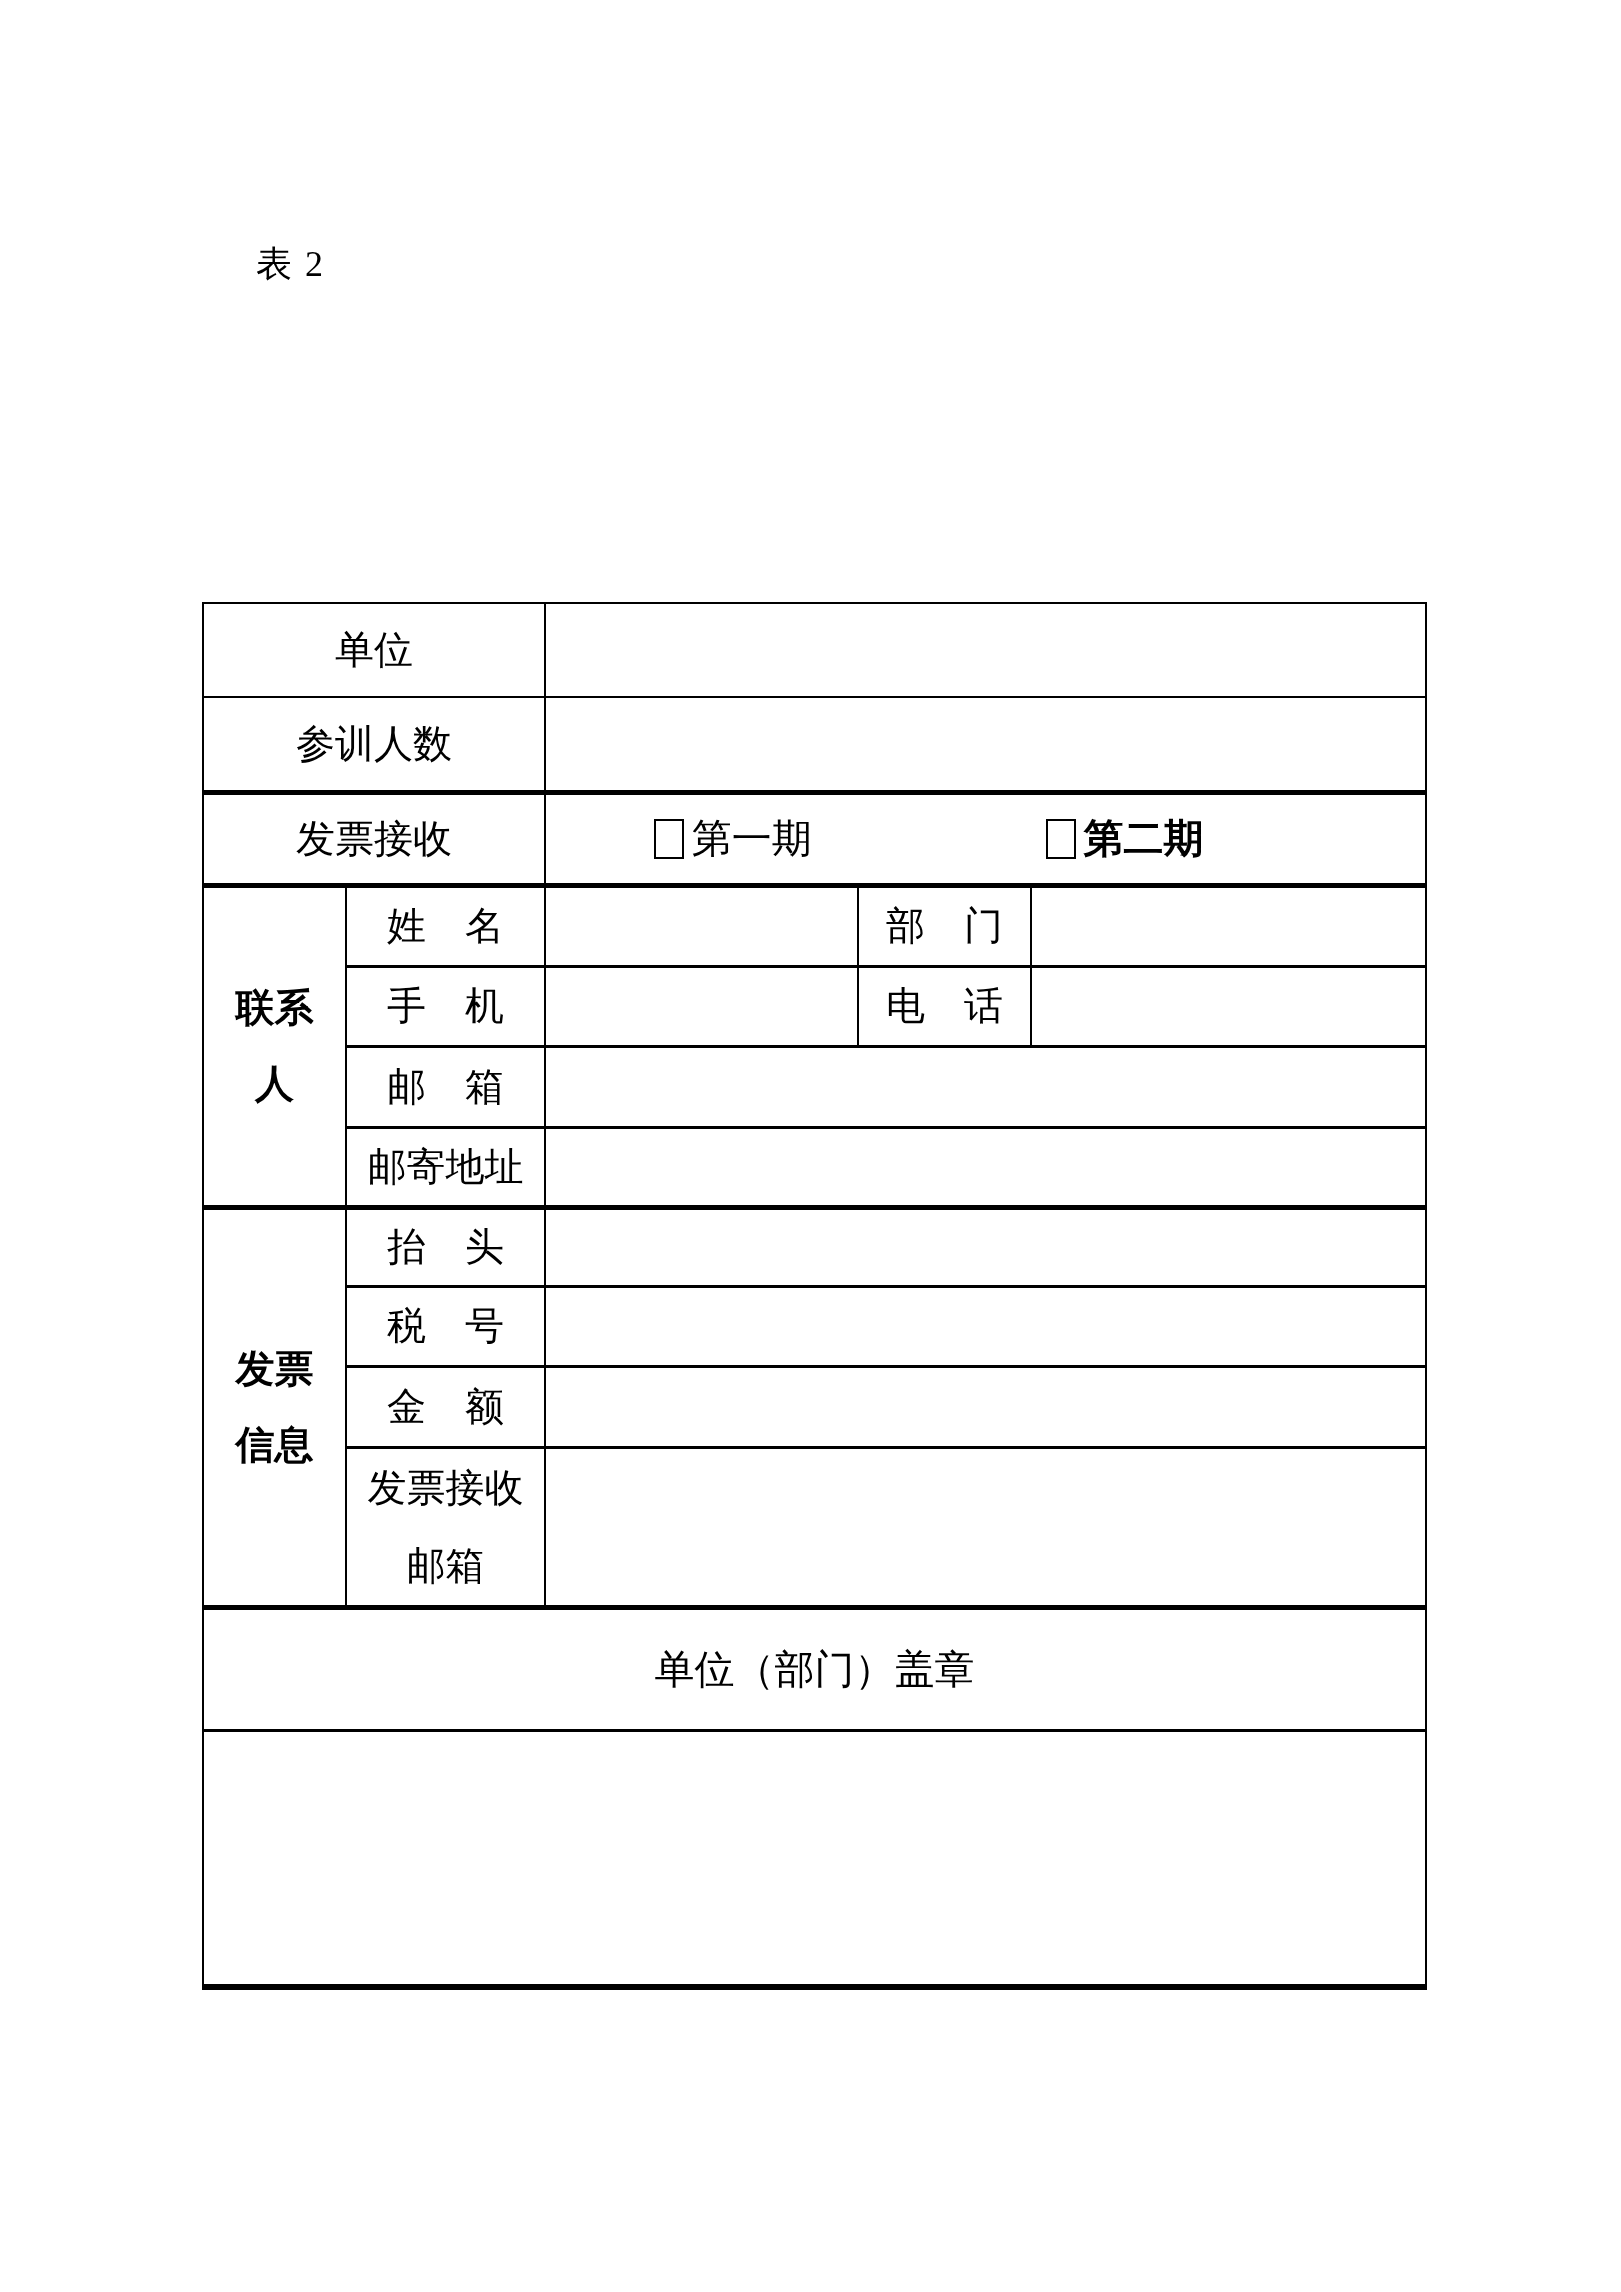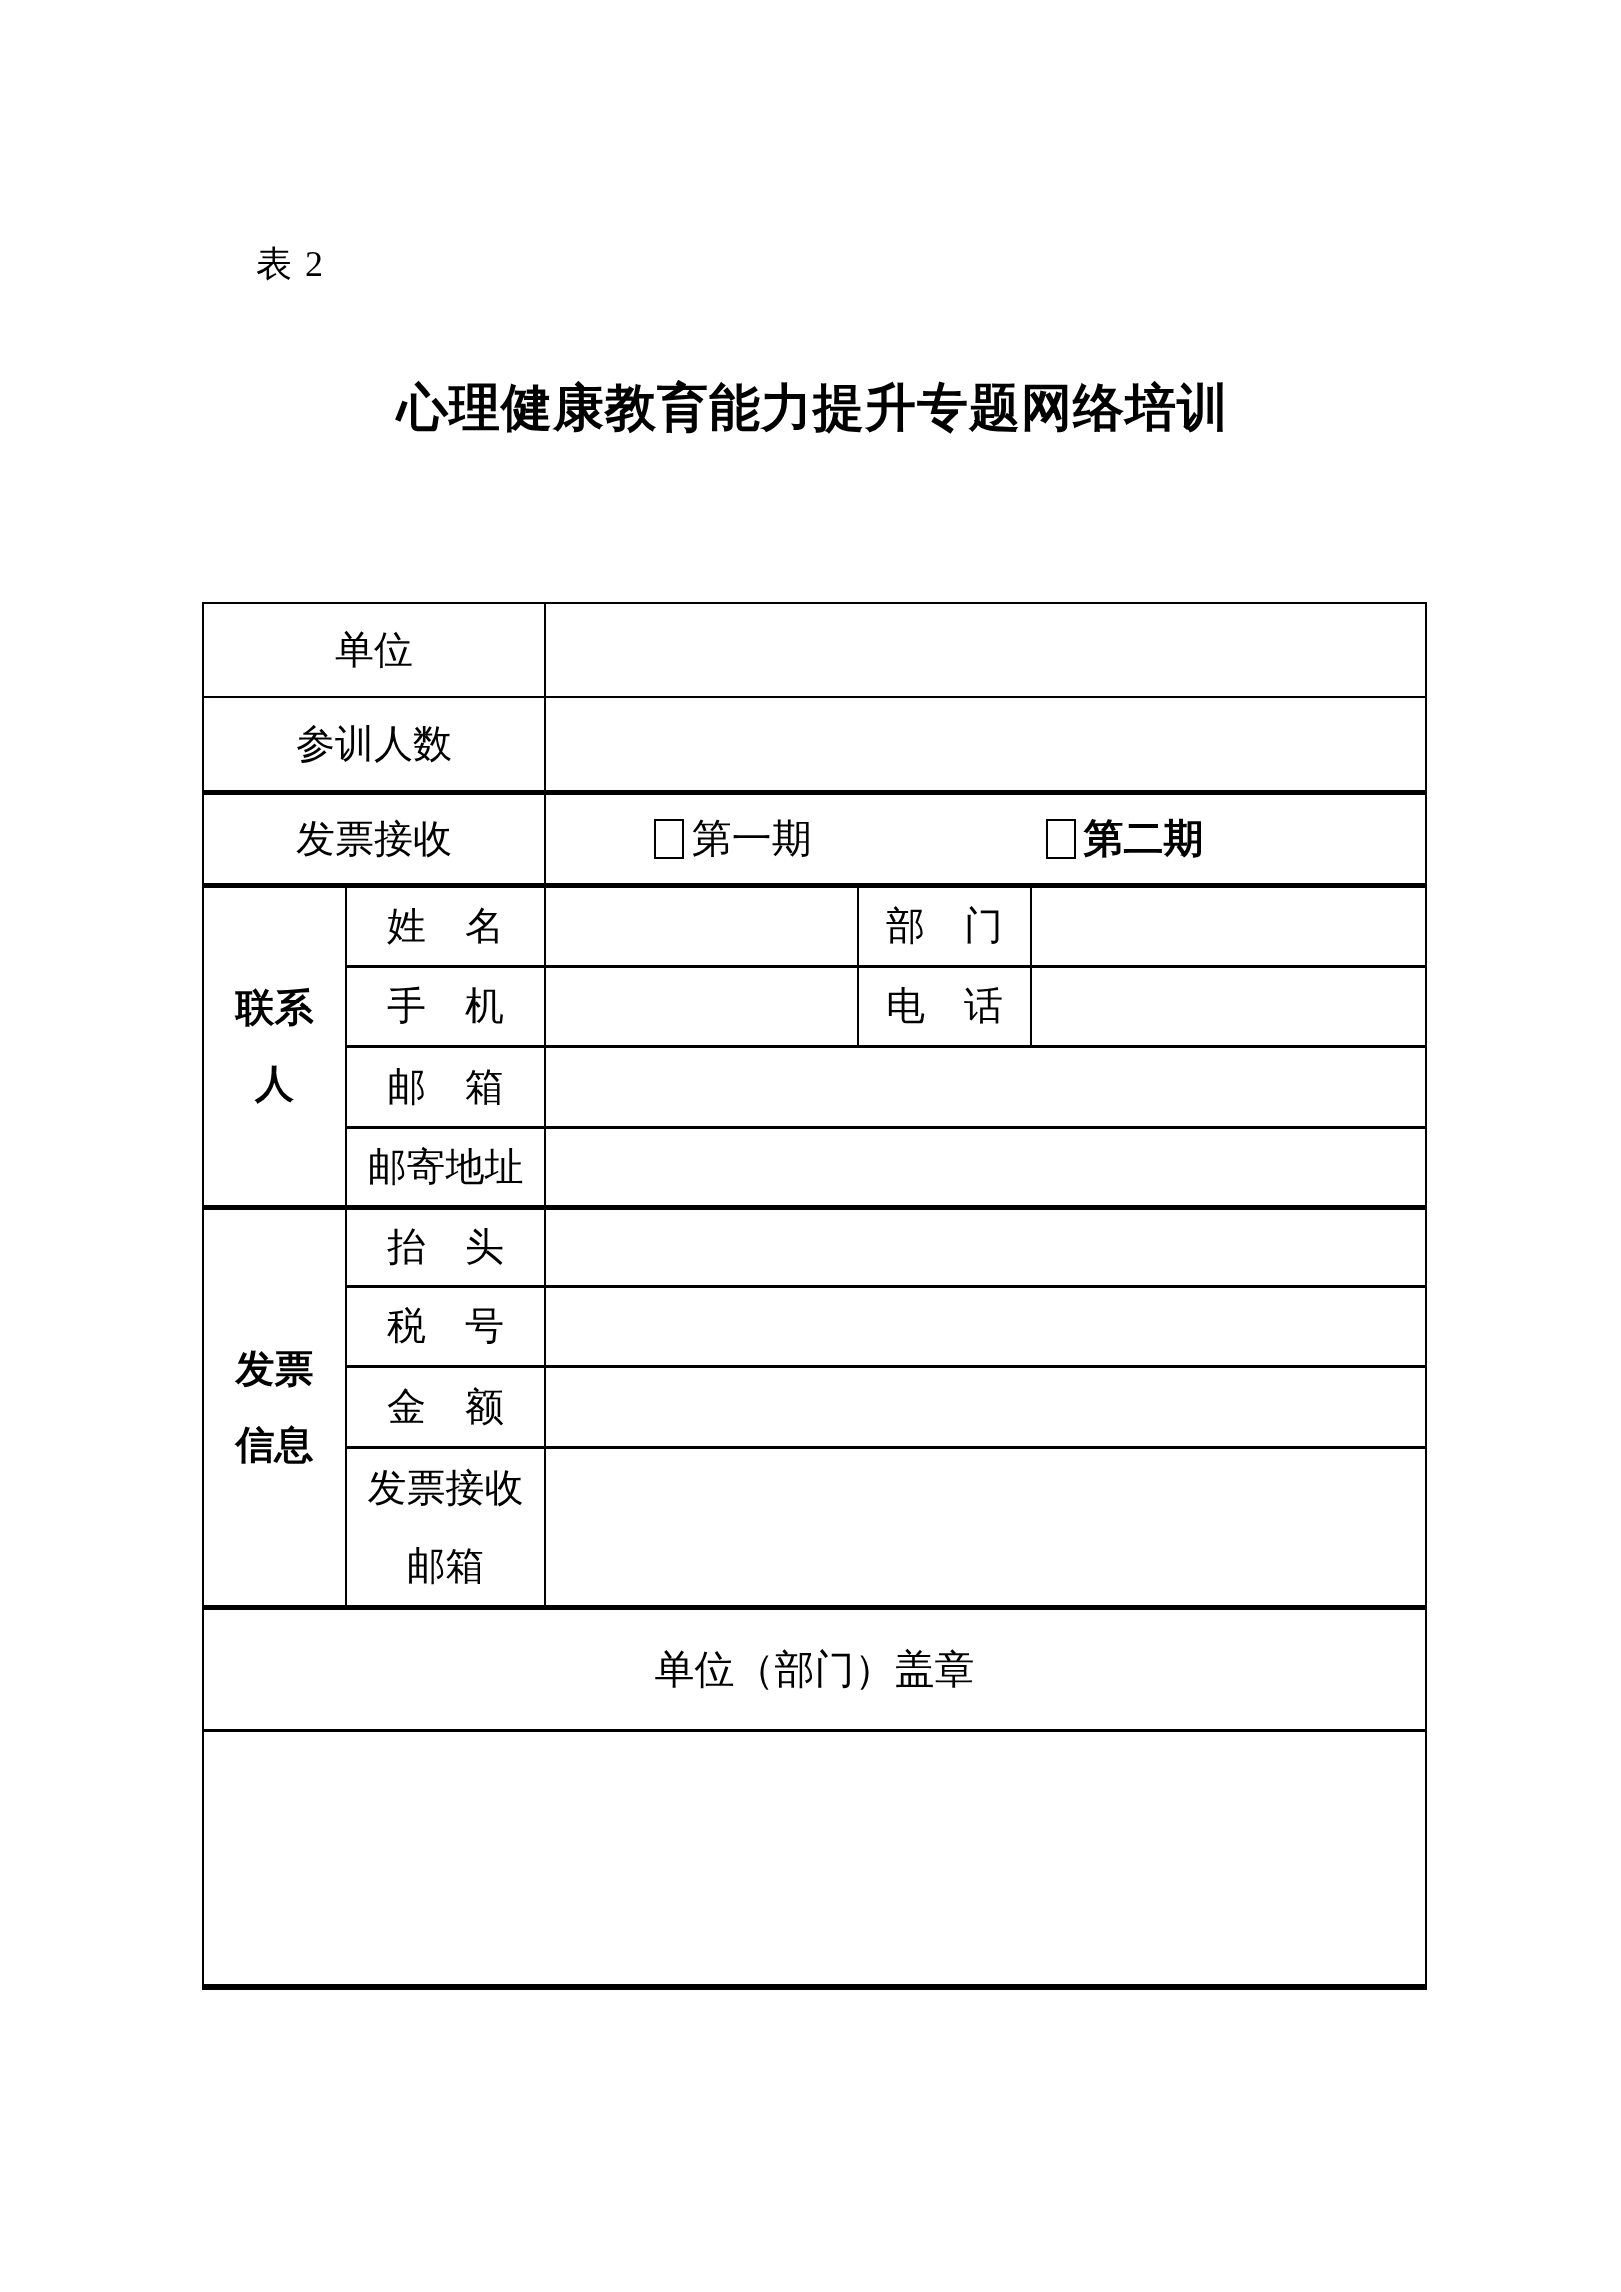--- a/index.html
+++ b/index.html
@@ -61,21 +61,20 @@
   .val{background:#fff;}
 </style>
 </head>
 <body>
 
 <div class="page">
 
   <div class="caption">表 2</div>
 
   <div class="title-block">
-    <div class="title-line1">心理健康教育能力提升专题网络培训</div>
   </div>
 
   <table class="form">
     <colgroup>
       <col style="width:143px">
       <col style="width:199px">
       <col style="width:313px">
       <col style="width:173px">
       <col style="width:395px">
     </colgroup>

